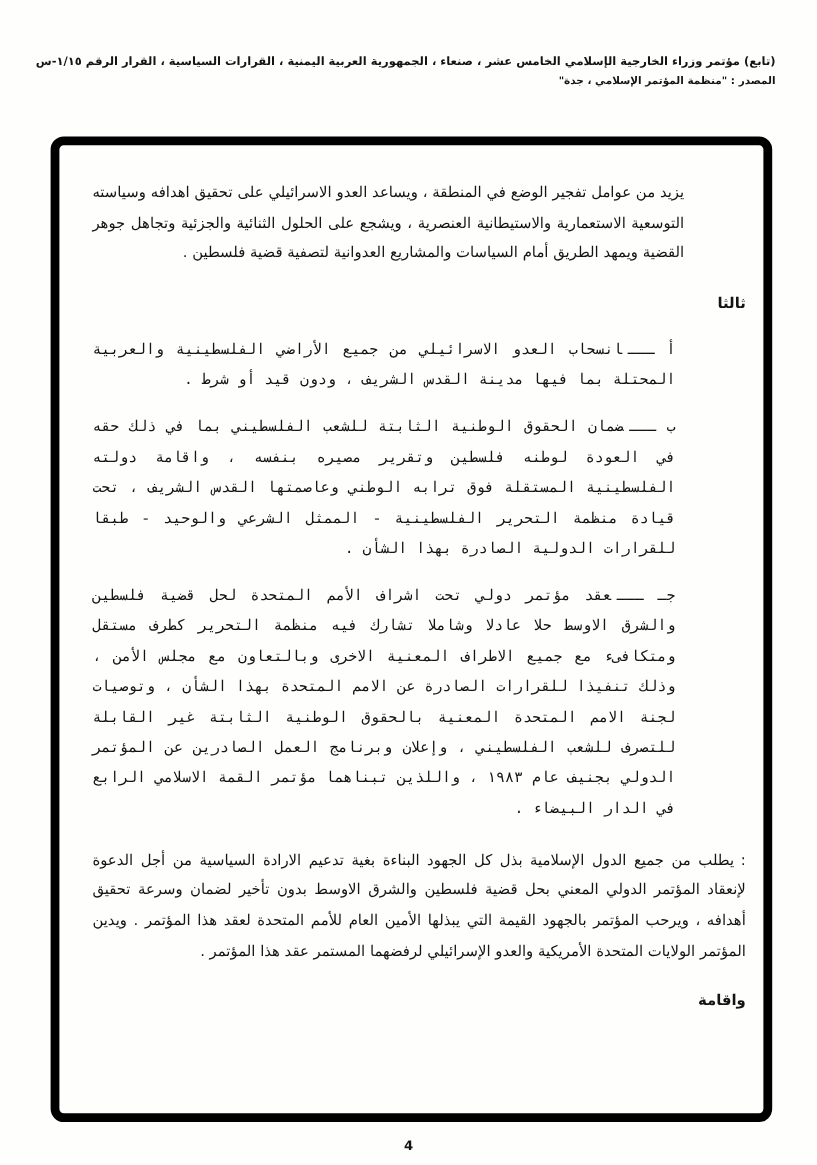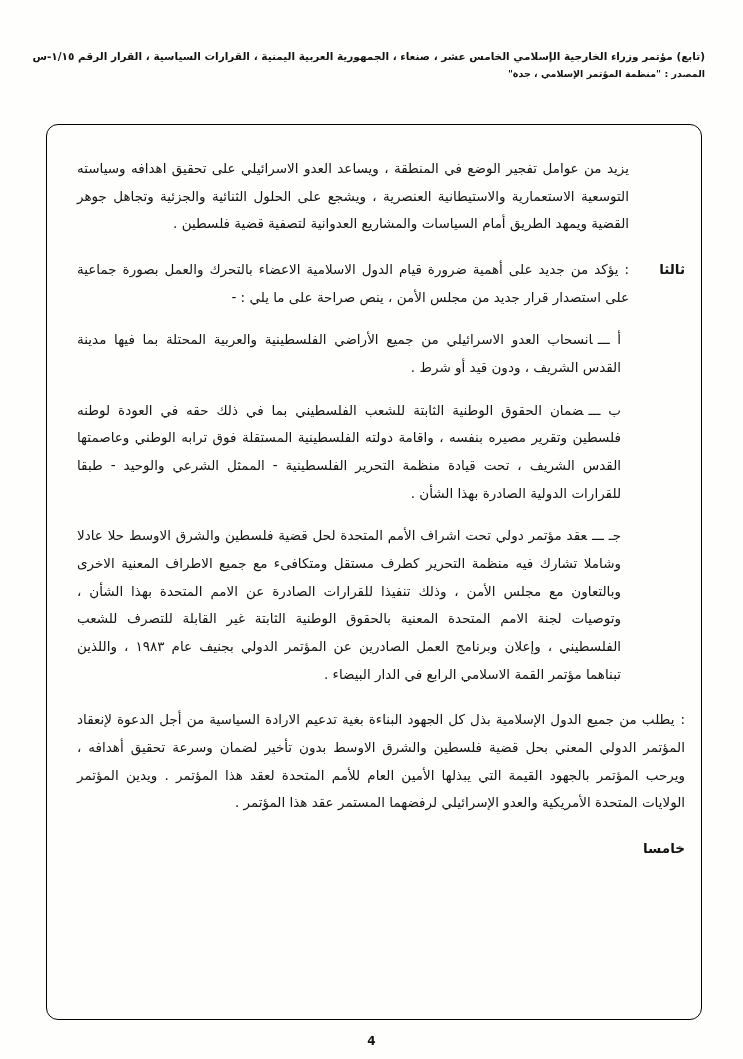--- a/index.html
+++ b/index.html
@@ -28,21 +28,21 @@
     font-size:9.5px;
     font-weight:bold;
     margin-top:6px;
   }
   
   .frame {
     position:absolute;
     top:124px; left:46px;
     width:656px; height:896px;
     box-sizing:border-box;
-    border:1px solid #000000;
+    border:8px solid #000000;
     border-radius:12px;
     padding:30px 16px 18px 24px;
     direction:rtl;
     overflow:hidden;
   }
   .content {
     font-size:13.5px;
     line-height:2.05;
   }
   .intro {
@@ -59,20 +59,21 @@
   }
   .sec-body {
     flex:1;
     text-align:justify;
     margin-left:6px;
   }
   .sep { padding-left:6px; }
   .sub {
     margin:15px 64px 0 6px;
     text-align:justify;
+    font-family:Liberation Mono, monospace;
   }
   .marker {
     padding-left:5px;
     white-space:nowrap;
   }
   
   .page-number {
     position:absolute;
     top:1034px; left:0; right:0;
     text-align:center;
@@ -90,35 +91,34 @@
     <div class="header-line2">المصدر : "منظمة المؤتمر الإسلامي ، جدة"</div>
   </div>
 
   <div class="frame">
     <div class="content">
 
       <p class="intro">يزيد من عوامل تفجير الوضع في المنطقة ، ويساعد العدو الاسرائيلي على تحقيق اهدافه وسياسته التوسعية الاستعمارية والاستيطانية العنصرية ، ويشجع على الحلول الثنائية والجزئية وتجاهل جوهر القضية ويمهد الطريق أمام السياسات والمشاريع العدوانية لتصفية قضية فلسطين .</p>
 
       <div class="section">
         <div class="sec-label">ثالثا</div>
-        <div class="sec-body"><span class="sep">:</span><span>يؤكد من جديد على أهمية ضرورة قيام الدول الاسلامية الاعضاء بالتحرك والعمل بصورة جماعية على استصدار قرار جديد من مجلس الأمن ، ينص صراحة على ما يلي : -</span></div>
       </div>
 
       <p class="sub"><span class="marker">أ ـــ</span><span>انسحاب العدو الاسرائيلي من جميع الأراضي الفلسطينية والعربية المحتلة بما فيها مدينة القدس الشريف ، ودون قيد أو شرط .</span></p>
 
       <p class="sub"><span class="marker">ب ـــ</span><span>ضمان الحقوق الوطنية الثابتة للشعب الفلسطيني بما في ذلك حقه في العودة لوطنه فلسطين وتقرير مصيره بنفسه ، واقامة دولته الفلسطينية المستقلة فوق ترابه الوطني وعاصمتها القدس الشريف ، تحت قيادة منظمة التحرير الفلسطينية - الممثل الشرعي والوحيد - طبقا للقرارات الدولية الصادرة بهذا الشأن .</span></p>
 
       <p class="sub"><span class="marker">جـ ـــ</span><span>عقد مؤتمر دولي تحت اشراف الأمم المتحدة لحل قضية فلسطين والشرق الاوسط حلا عادلا وشاملا تشارك فيه منظمة التحرير كطرف مستقل ومتكافىء مع جميع الاطراف المعنية الاخرى وبالتعاون مع مجلس الأمن ، وذلك تنفيذا للقرارات الصادرة عن الامم المتحدة بهذا الشأن ، وتوصيات لجنة الامم المتحدة المعنية بالحقوق الوطنية الثابتة غير القابلة للتصرف للشعب الفلسطيني ، وإعلان وبرنامج العمل الصادرين عن المؤتمر الدولي بجنيف عام ١٩٨٣ ، واللذين تبناهما مؤتمر القمة الاسلامي الرابع في الدار البيضاء .</span></p>
 
       <div class="section">
         <div class="sec-body"><span class="sep">:</span><span>يطلب من جميع الدول الإسلامية بذل كل الجهود البناءة بغية تدعيم الارادة السياسية من أجل الدعوة لإنعقاد المؤتمر الدولي المعني بحل قضية فلسطين والشرق الاوسط بدون تأخير لضمان وسرعة تحقيق أهدافه ، ويرحب المؤتمر بالجهود القيمة التي يبذلها الأمين العام للأمم المتحدة لعقد هذا المؤتمر . ويدين المؤتمر الولايات المتحدة الأمريكية والعدو الإسرائيلي لرفضهما المستمر عقد هذا المؤتمر .</span></div>
       </div>
 
       <div class="section">
-        <div class="sec-label">خامسا</div>
+        <div class="sec-label">واقامة</div>
       </div>
 
     </div>
   </div>
 
   <div class="page-number">4</div>
 
 </div>
 
 </body></html>

